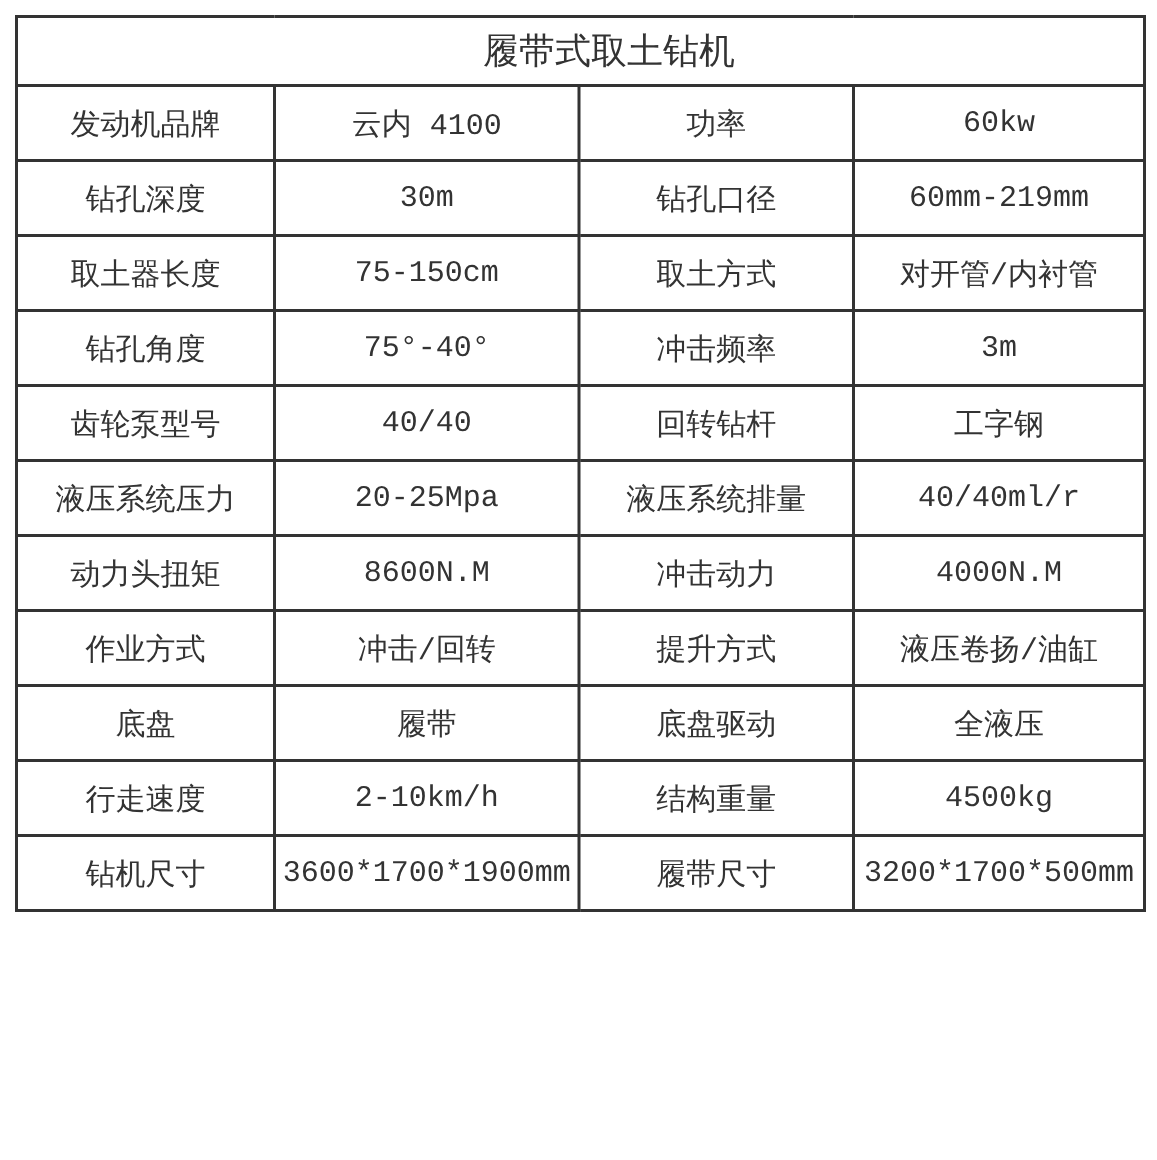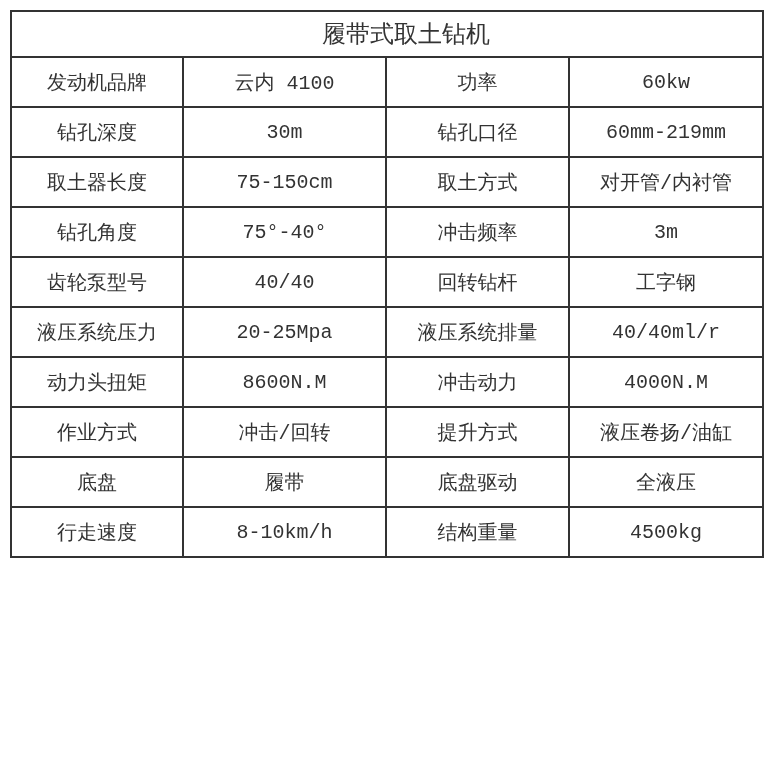--- a/index.html
+++ b/index.html
@@ -106,19 +106,25 @@
         <td>液压卷扬/油缸</td>
       </tr>
       <tr>
         <td>底盘</td>
         <td>履带</td>
         <td>底盘驱动</td>
         <td>全液压</td>
       </tr>
       <tr>
         <td>行走速度</td>
-        <td>8-10km/h</td>
+        <td>2-10km/h</td>
         <td>结构重量</td>
         <td>4500kg</td>
+      </tr>
+      <tr>
+        <td>钻机尺寸</td>
+        <td>3600*1700*1900mm</td>
+        <td>履带尺寸</td>
+        <td>3200*1700*500mm</td>
       </tr>
     </tbody>
   </table>
 </div>
 
 </body></html>

